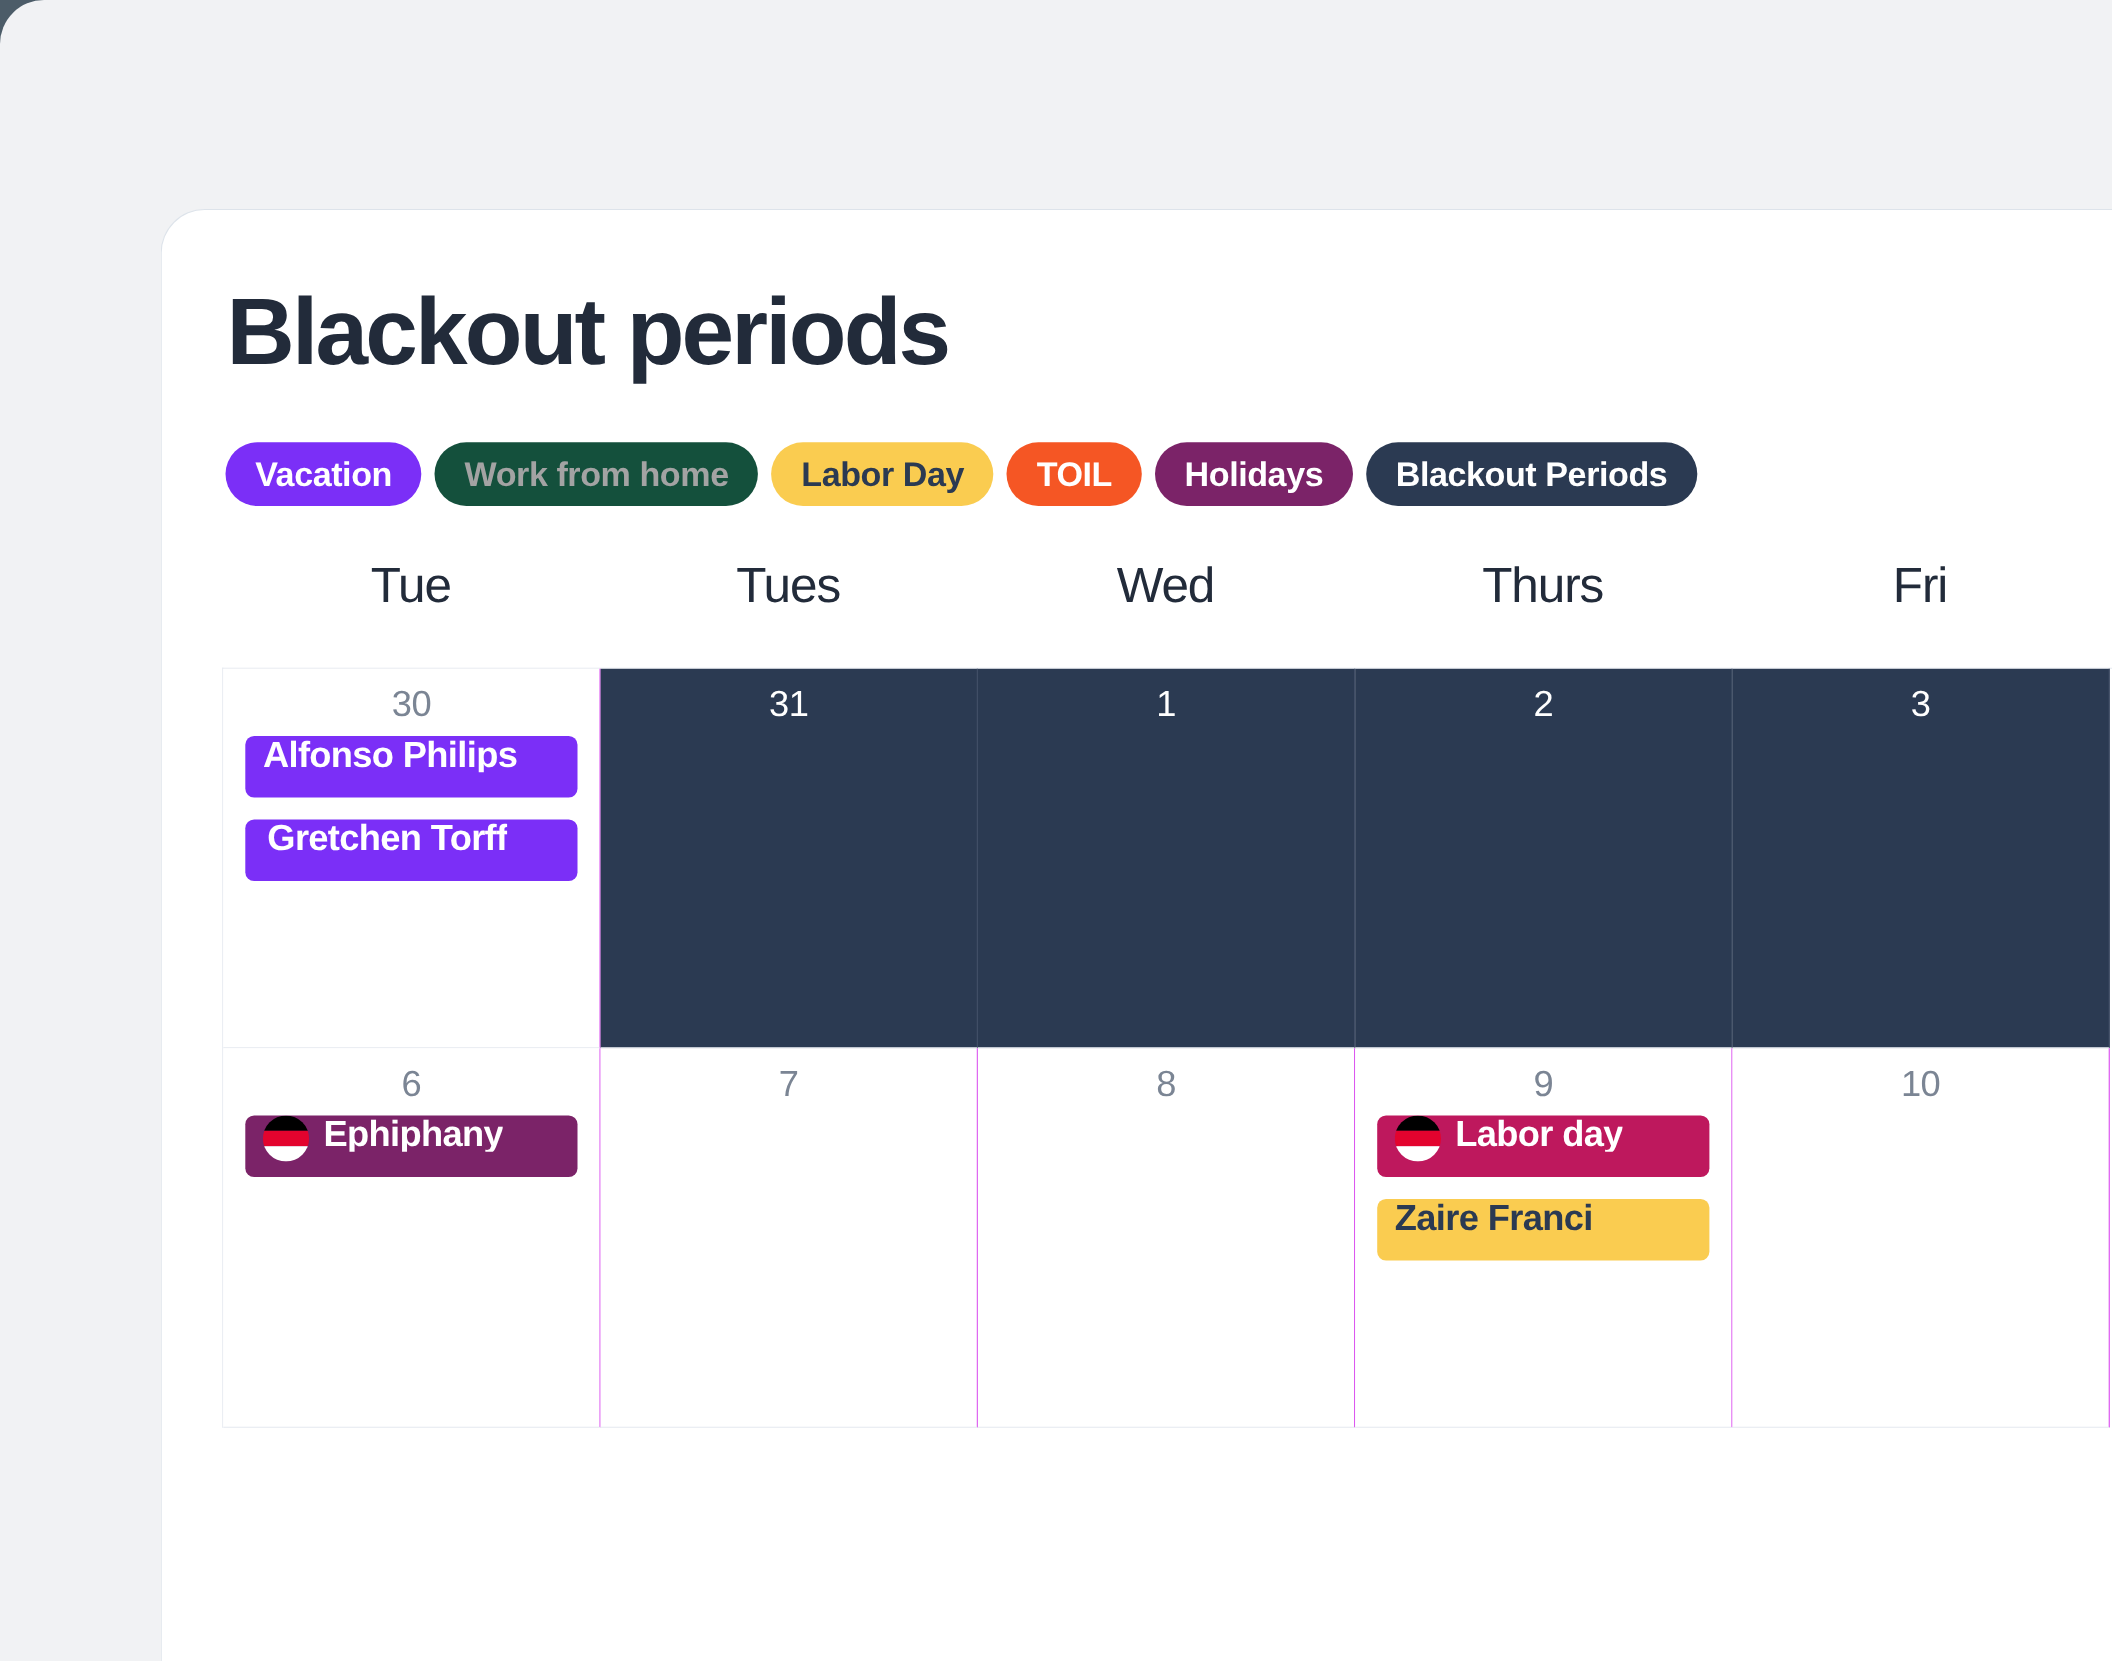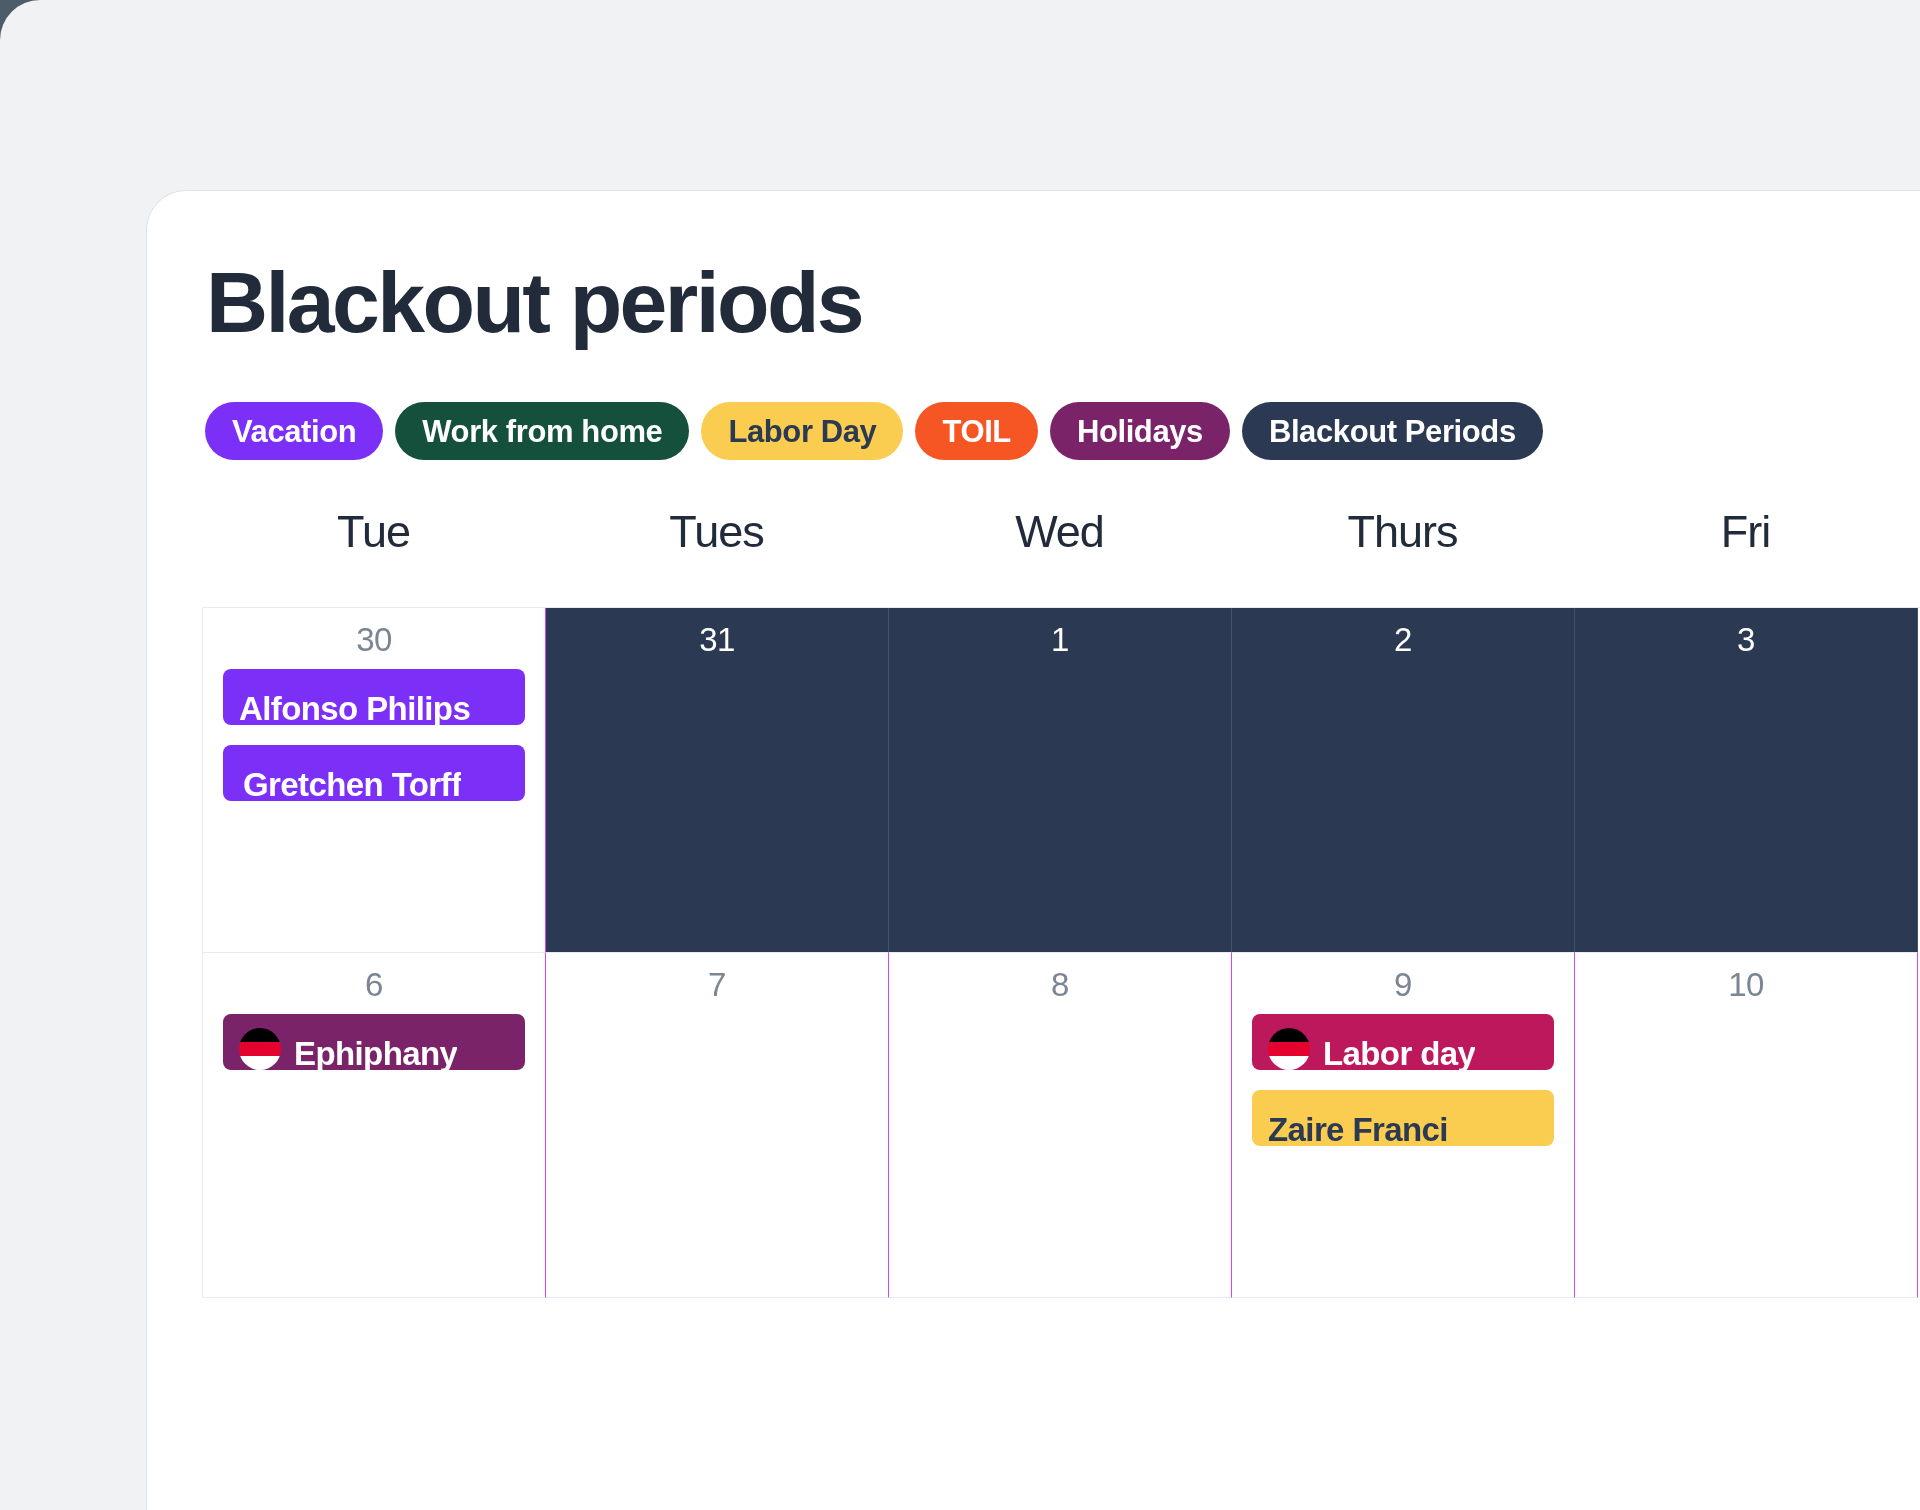--- a/index.html
+++ b/index.html
@@ -139,21 +139,21 @@
     letter-spacing: -0.5px;
     line-height: 1.2;
     margin-bottom: 9px;
   }
 
   .day-cell.blackout .day-number { color: #ffffff; }
 
   
   .event-chip {
     display: flex;
-    align-items: flex-end;
+    align-items: flex-start;
     height: 56px;
     margin: 0 10px 20px 10px;
     padding: 0 16px;
     border-radius: 8px;
     font-size: 33px;
     font-weight: 700;
     letter-spacing: -0.6px;
     line-height: 1;
     white-space: nowrap;
     overflow: hidden;
@@ -183,21 +183,21 @@
 <div id="page-surface">
 
   <div id="calendar-card">
 
     <h1 id="page-title">Blackout periods</h1>
 
     <div id="legend">
         <div class="legend-pill" style="background: rgb(123, 47, 247); color: rgb(255, 255, 255);">
           <span>Vacation</span>
         </div>
-        <div class="legend-pill" style="background: rgb(20, 80, 60); color: #ffffff;">
+        <div class="legend-pill" style="background: rgb(20, 80, 60); color: #a3a3a3;">
           <span>Work from home</span>
         </div>
         <div class="legend-pill" style="background: rgb(250, 204, 80); color: rgb(43, 58, 82);">
           <span>Labor Day</span>
         </div>
         <div class="legend-pill" style="background: rgb(245, 86, 36); color: rgb(255, 255, 255);">
           <span>TOIL</span>
         </div>
         <div class="legend-pill" style="background: rgb(123, 35, 104); color: rgb(255, 255, 255);">
           <span>Holidays</span>

